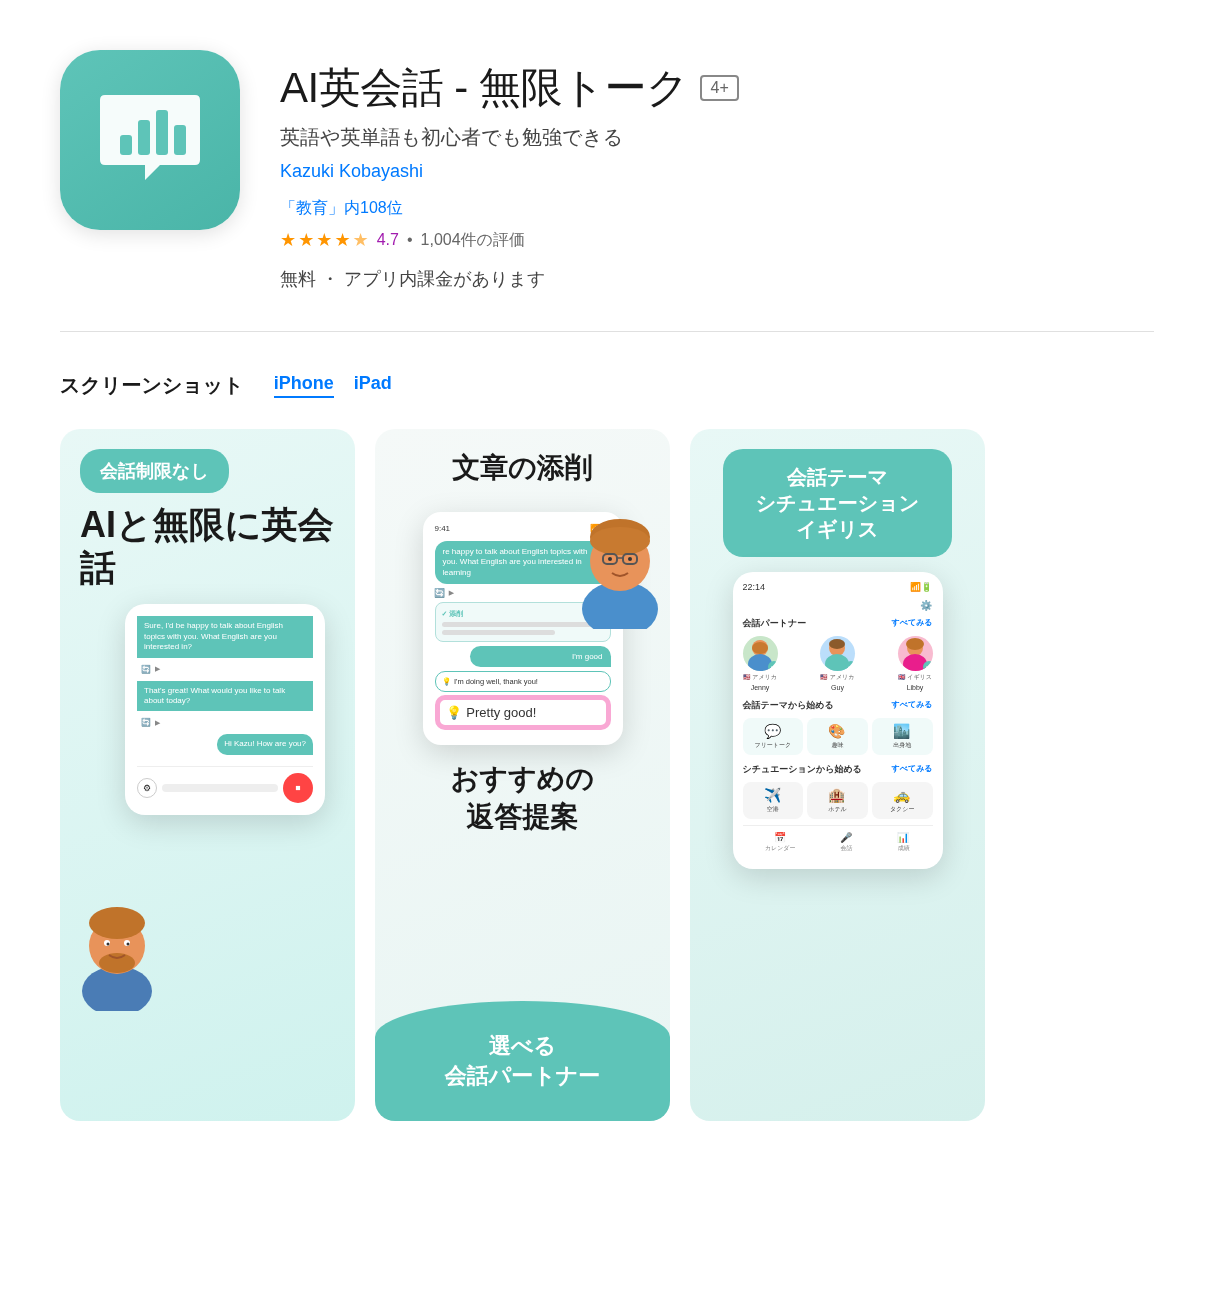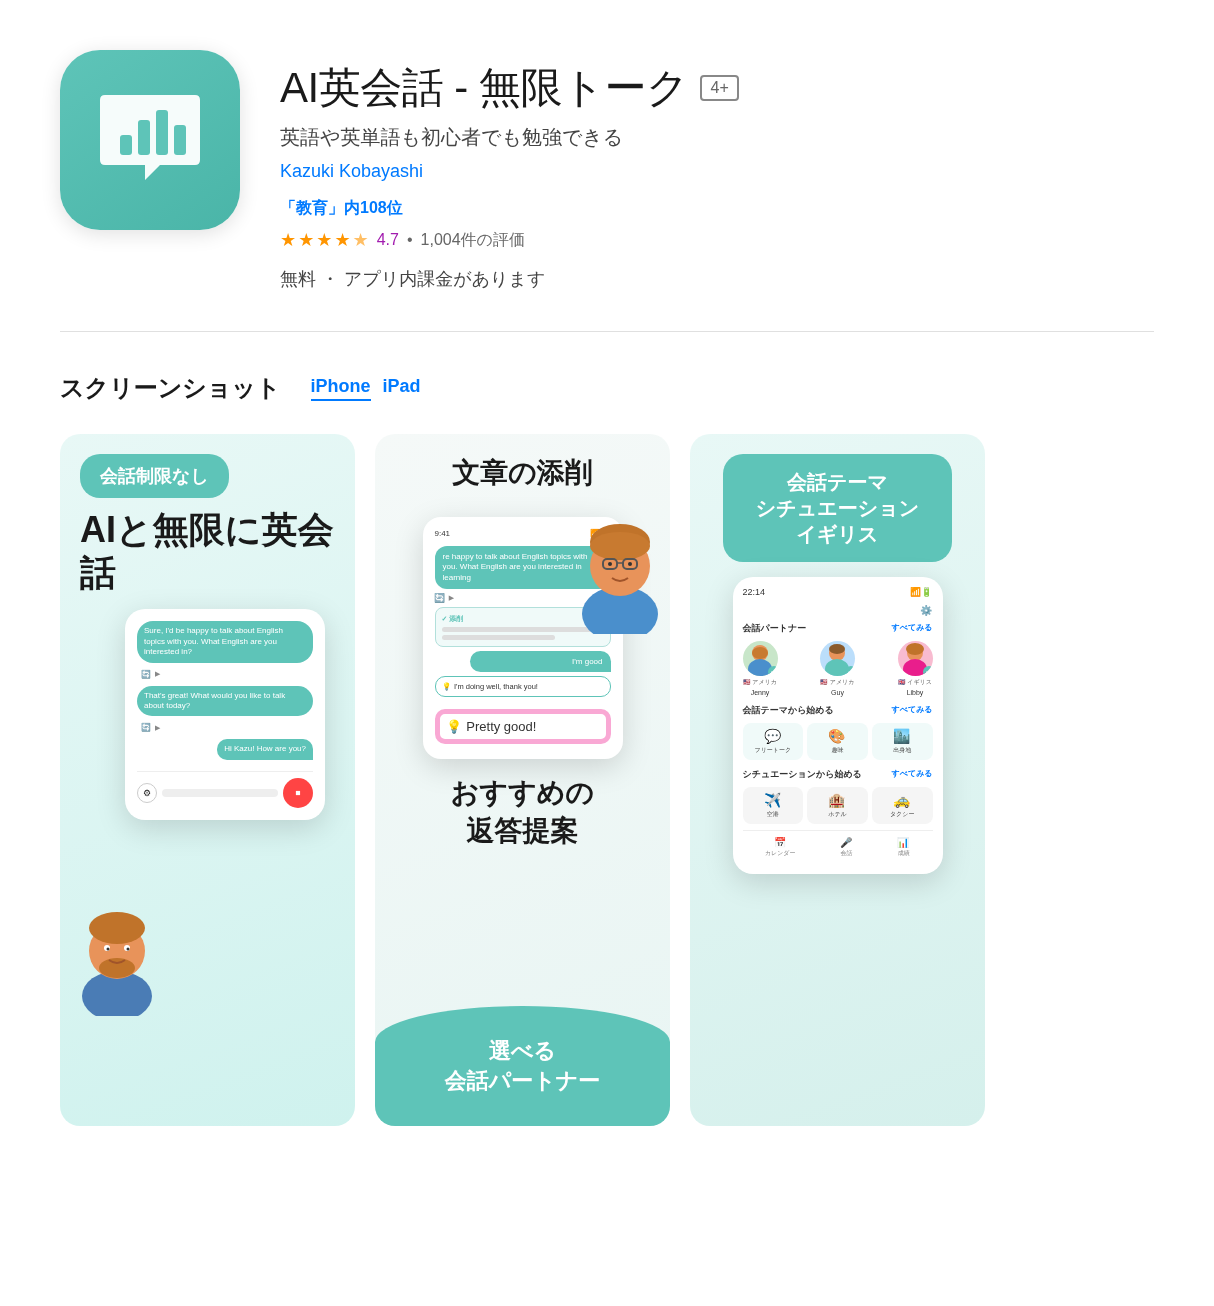--- a/index.html
+++ b/index.html
@@ -79,21 +79,20 @@
       color: #007aff;
       margin-bottom: 16px;
       cursor: pointer;
     }
 
     .app-category {
       font-size: 16px;
       color: #007aff;
       margin-bottom: 10px;
       cursor: pointer;
-      font-weight: bold;
     }
 
     .rating-row {
       display: flex;
       align-items: center;
       gap: 8px;
       margin-bottom: 16px;
     }
 
     .stars {
@@ -145,28 +144,28 @@
     }
 
     .screenshots-header {
       display: flex;
       align-items: center;
       gap: 30px;
       margin-bottom: 30px;
     }
 
     .screenshots-title {
-      font-size: 24px;
+      font-size: 20px;
       font-weight: 700;
       color: #1a1a1a;
     }
 
     .device-tabs {
       display: flex;
-      gap: 12px;
+      gap: 20px;
     }
 
     .device-tab {
       font-size: 18px;
       font-weight: 600;
       cursor: pointer;
       padding-bottom: 2px;
     }
 
     .device-tab.active {
@@ -433,21 +432,21 @@
     .bottom-bar-icon {
       font-size: 10px;
     }
 
     
     .msg-line-green {
       background: #5ec4b8;
       color: white;
       font-size: 9px;
       padding: 5px 7px;
-      border-radius: 16px;
+      border-radius: 0;
       margin-bottom: 3px;
       line-height: 1.3;
     }
 
     .translate-icon-row {
       display: flex;
       align-items: center;
       gap: 4px;
       font-size: 8px;
       color: #888;
@@ -612,21 +611,21 @@
         </div>
 
         <div style="background: #f0faf9; border: 1px solid #b2e0db; border-radius: 8px; padding: 6px; margin-bottom: 4px;">
           <div style="font-size: 7px; color: #5ec4b8; font-weight: bold; margin-bottom: 3px;">✓ 添削</div>
           <div style="height: 5px; background: #ddd; border-radius: 3px; margin-bottom: 3px;"></div>
           <div style="height: 5px; background: #ddd; border-radius: 3px; width: 70%;"></div>
         </div>
 
         <div style="background: #5ec4b8; color: white; border-radius: 12px 12px 0 12px; padding: 6px 8px; font-size: 8px; margin-bottom: 4px; margin-left: auto; max-width: 80%; text-align: right;">I'm good</div>
 
-        <div style="background: white; border: 1px solid #5ec4b8; border-radius: 10px; padding: 5px 7px; font-size: 7.5px; color: #333; margin-bottom: 12px;">💡 I'm doing well, thank you!</div>
+        <div style="background: white; border: 1px solid #5ec4b8; border-radius: 10px; padding: 5px 7px; font-size: 7.5px; color: #333; margin-bottom: 3px;">💡 I'm doing well, thank you!</div>
         <div style="background: white; border: 5px solid #f9a8d4; border-radius: 10px; padding: 5px 7px; font-size: 13px; color: #333; margin-bottom: 3px;">💡 Pretty good!</div>
       </div>
 
       <div style="margin-top: 15px; text-align: center;">
         <div style="font-size: 28px; font-weight: 900; color: #1a1a1a;">おすすめの</div>
         <div style="font-size: 28px; font-weight: 900; color: #1a1a1a; font-family: Liberation Mono, monospace;">返答提案</div>
       </div>
 
       <div style="position: absolute; bottom: 0; left: 0; right: 0; height: 120px; background: #5ec4b8; border-radius: 50% 50% 0 0 / 30% 30% 0 0; display: flex; align-items: center; justify-content: center;">
         <div style="font-size: 22px; font-weight: 900; color: white; text-align: center;">選べる<br>会話パートナー</div>

